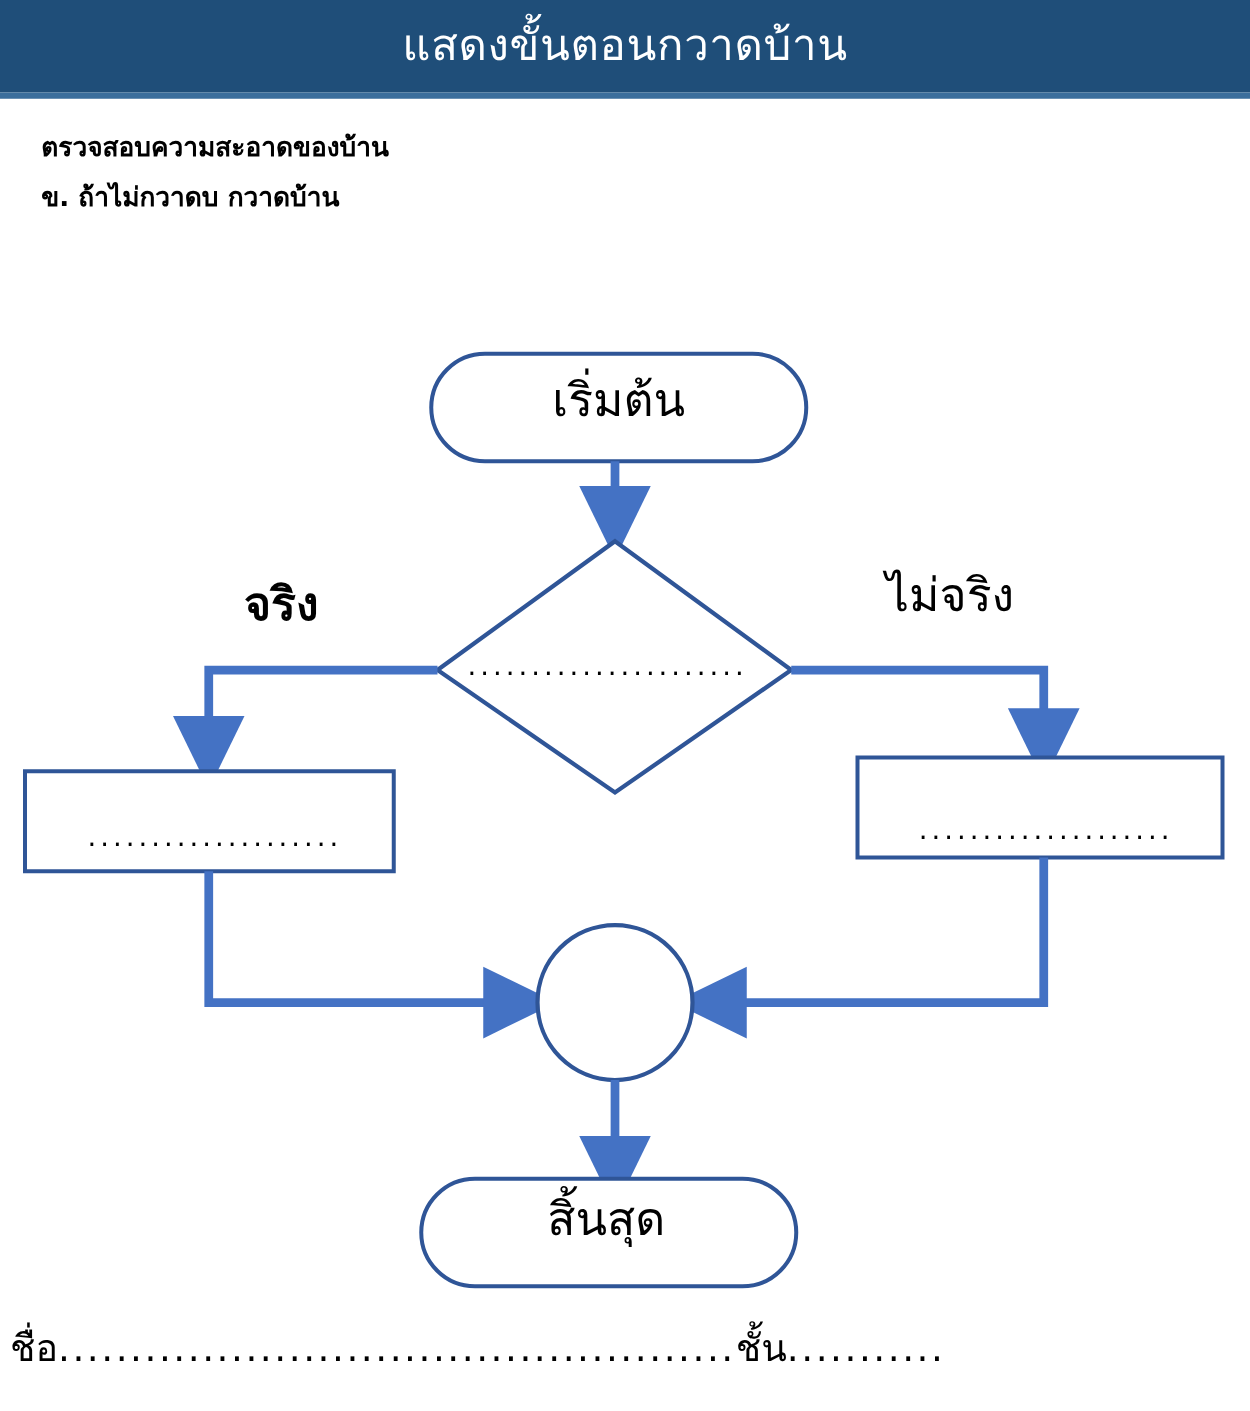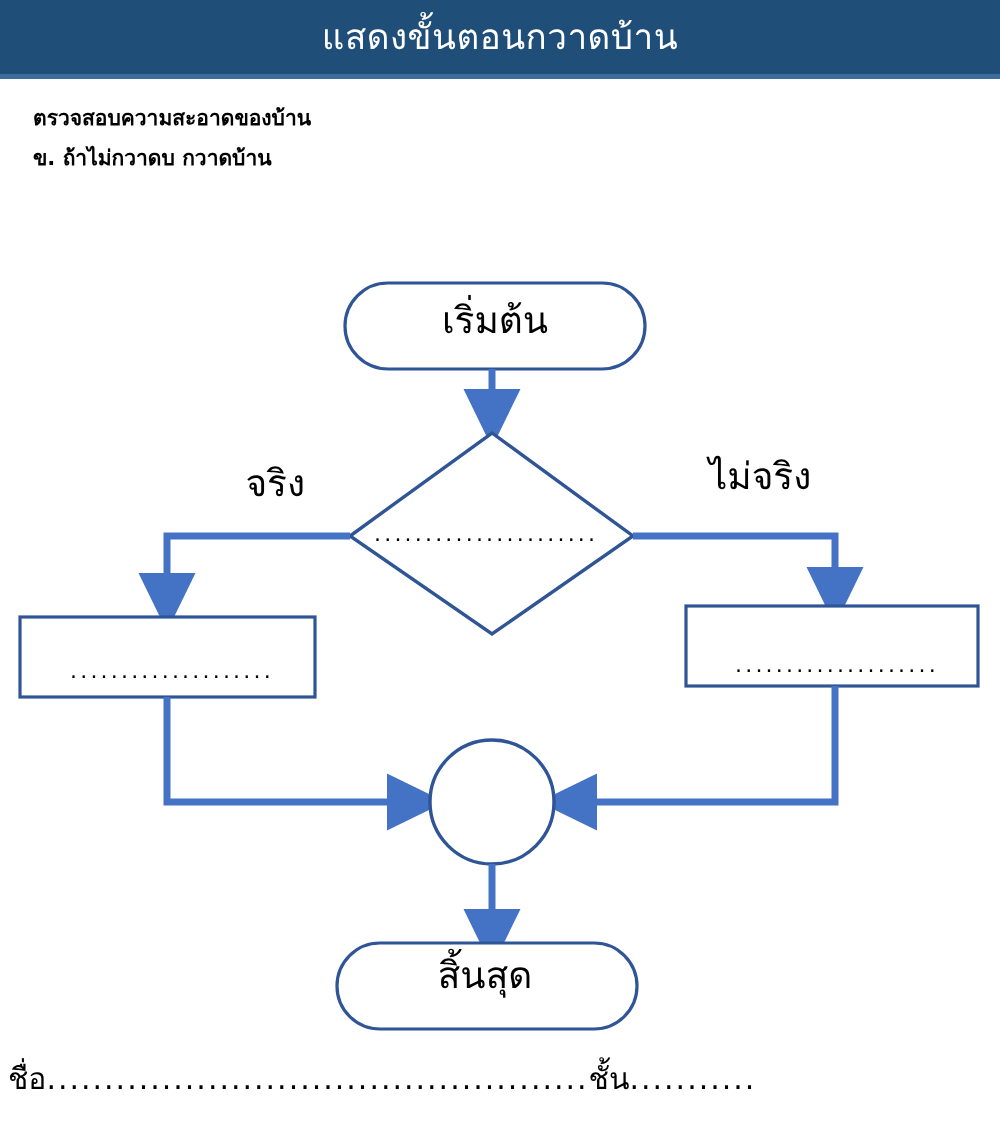--- a/index.html
+++ b/index.html
@@ -95,21 +95,22 @@
   #end-label {
     left: 335px;
     top: 917px;
     width: 300px;
     text-align: center;
   }
   #branch-true-label {
     left: 145px;
     top: 425px;
     width: 160px;
-    text-align: right;
+    text-align: center;
+    font-weight: bold;
   }
   #branch-false-label {
     left: 650px;
     top: 418px;
     width: 220px;
     text-align: center;
   }
 
   .dots-text {
     position: absolute;

